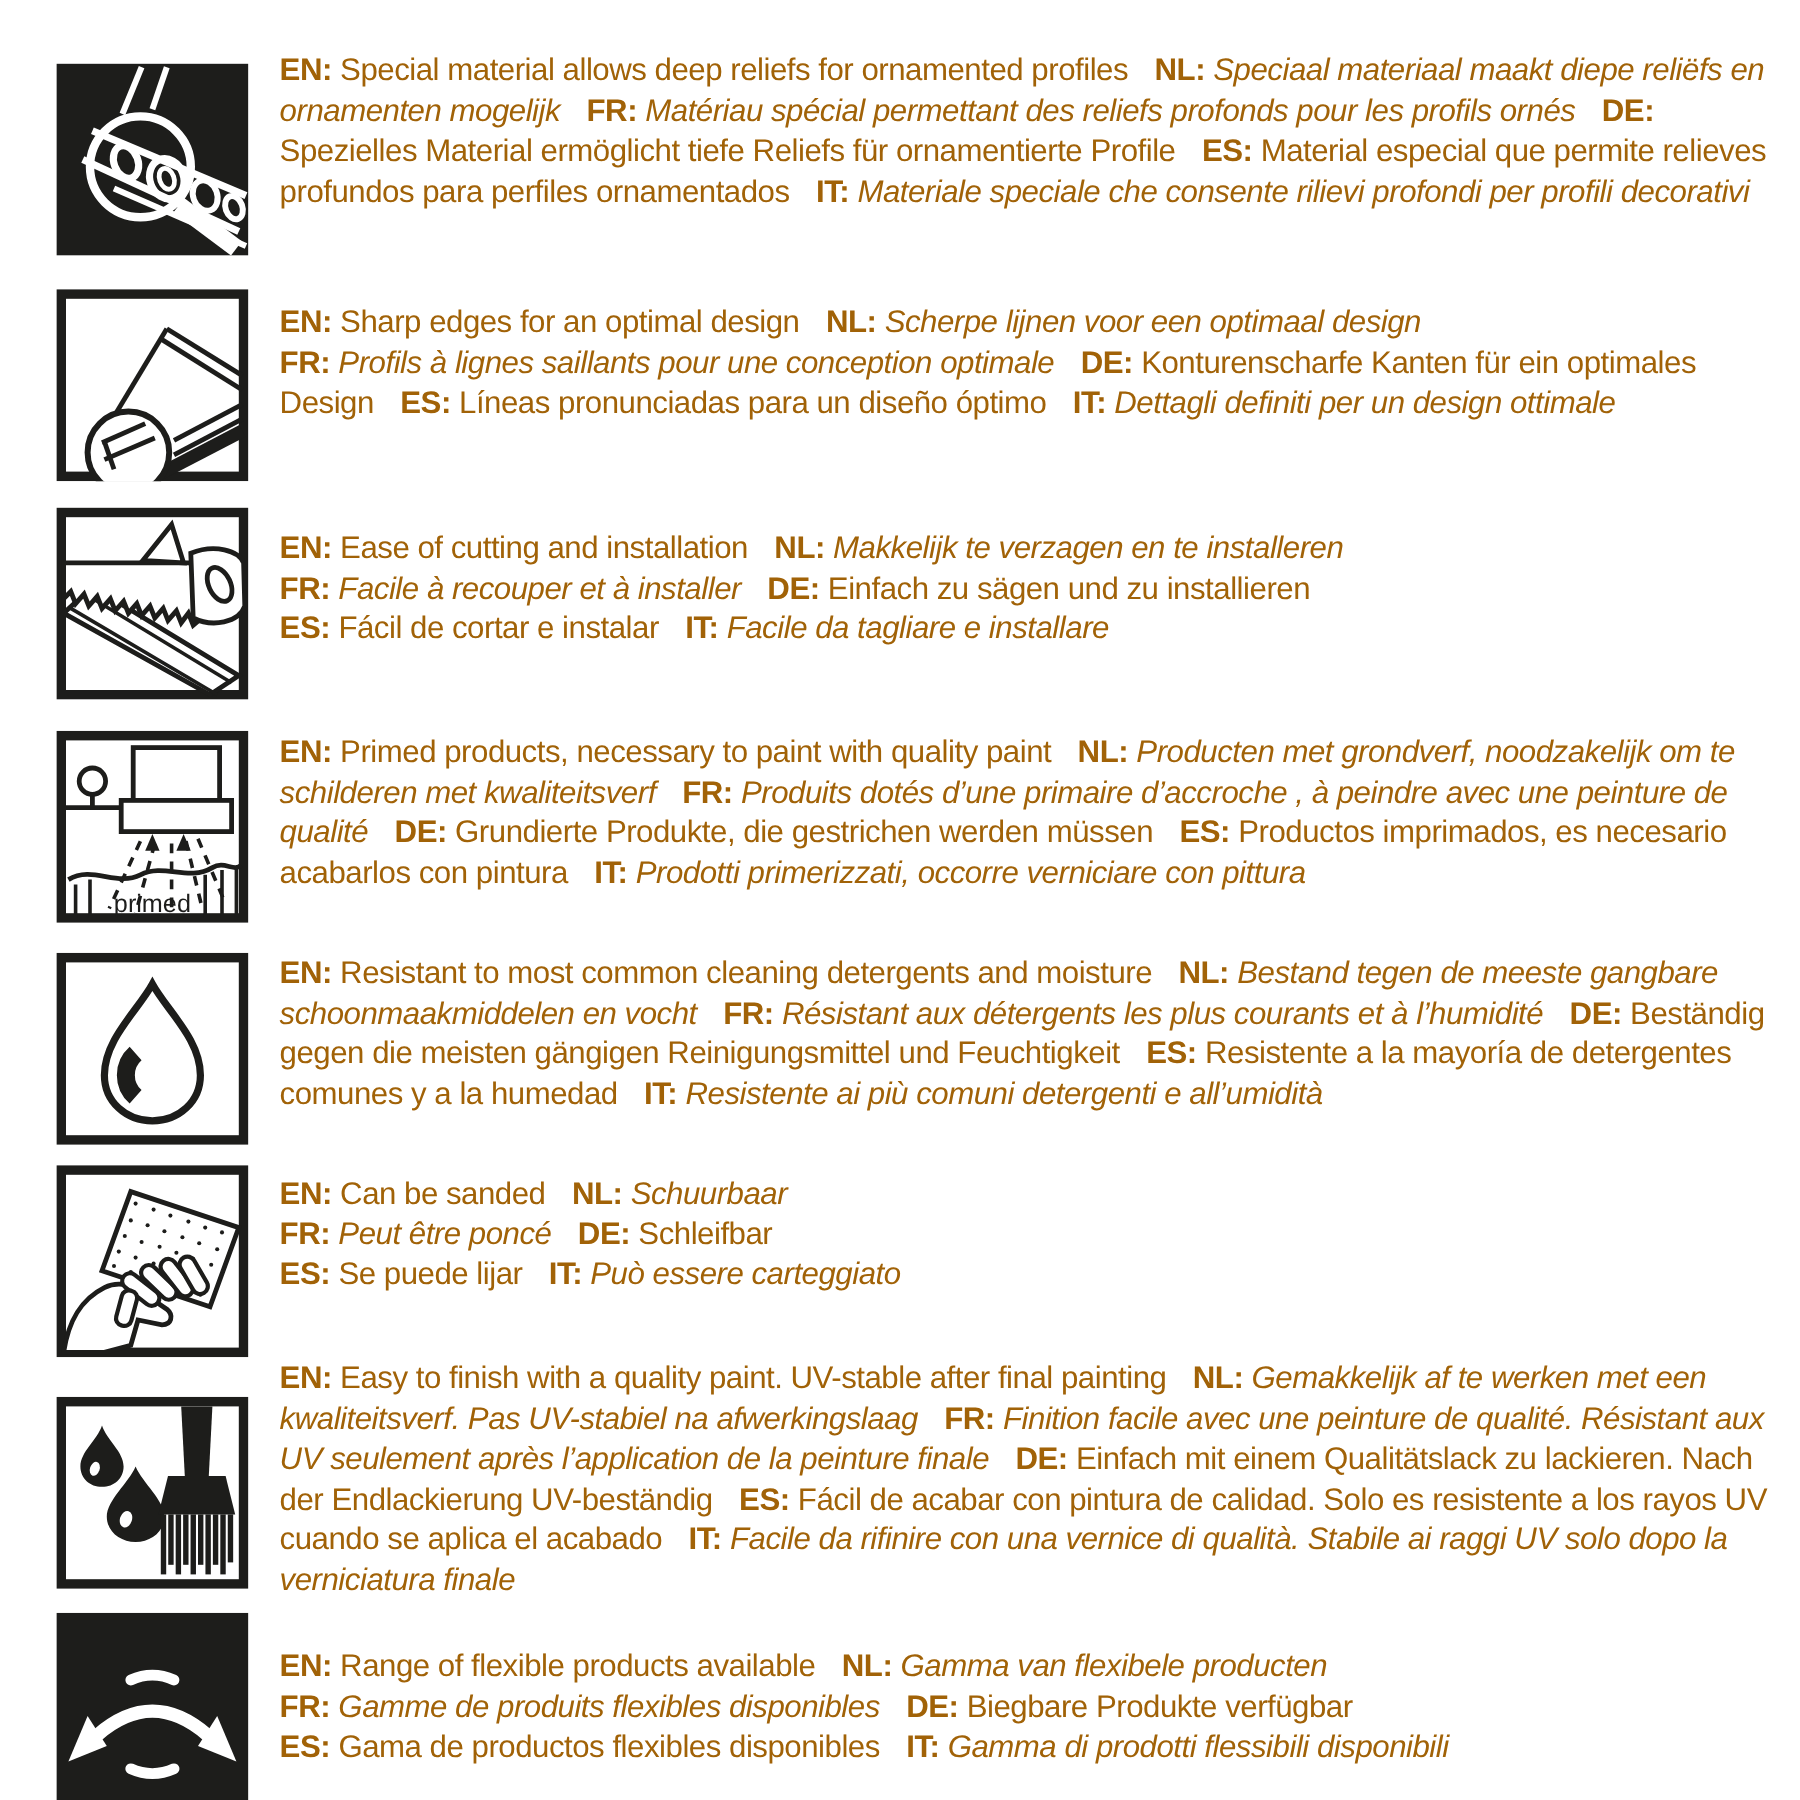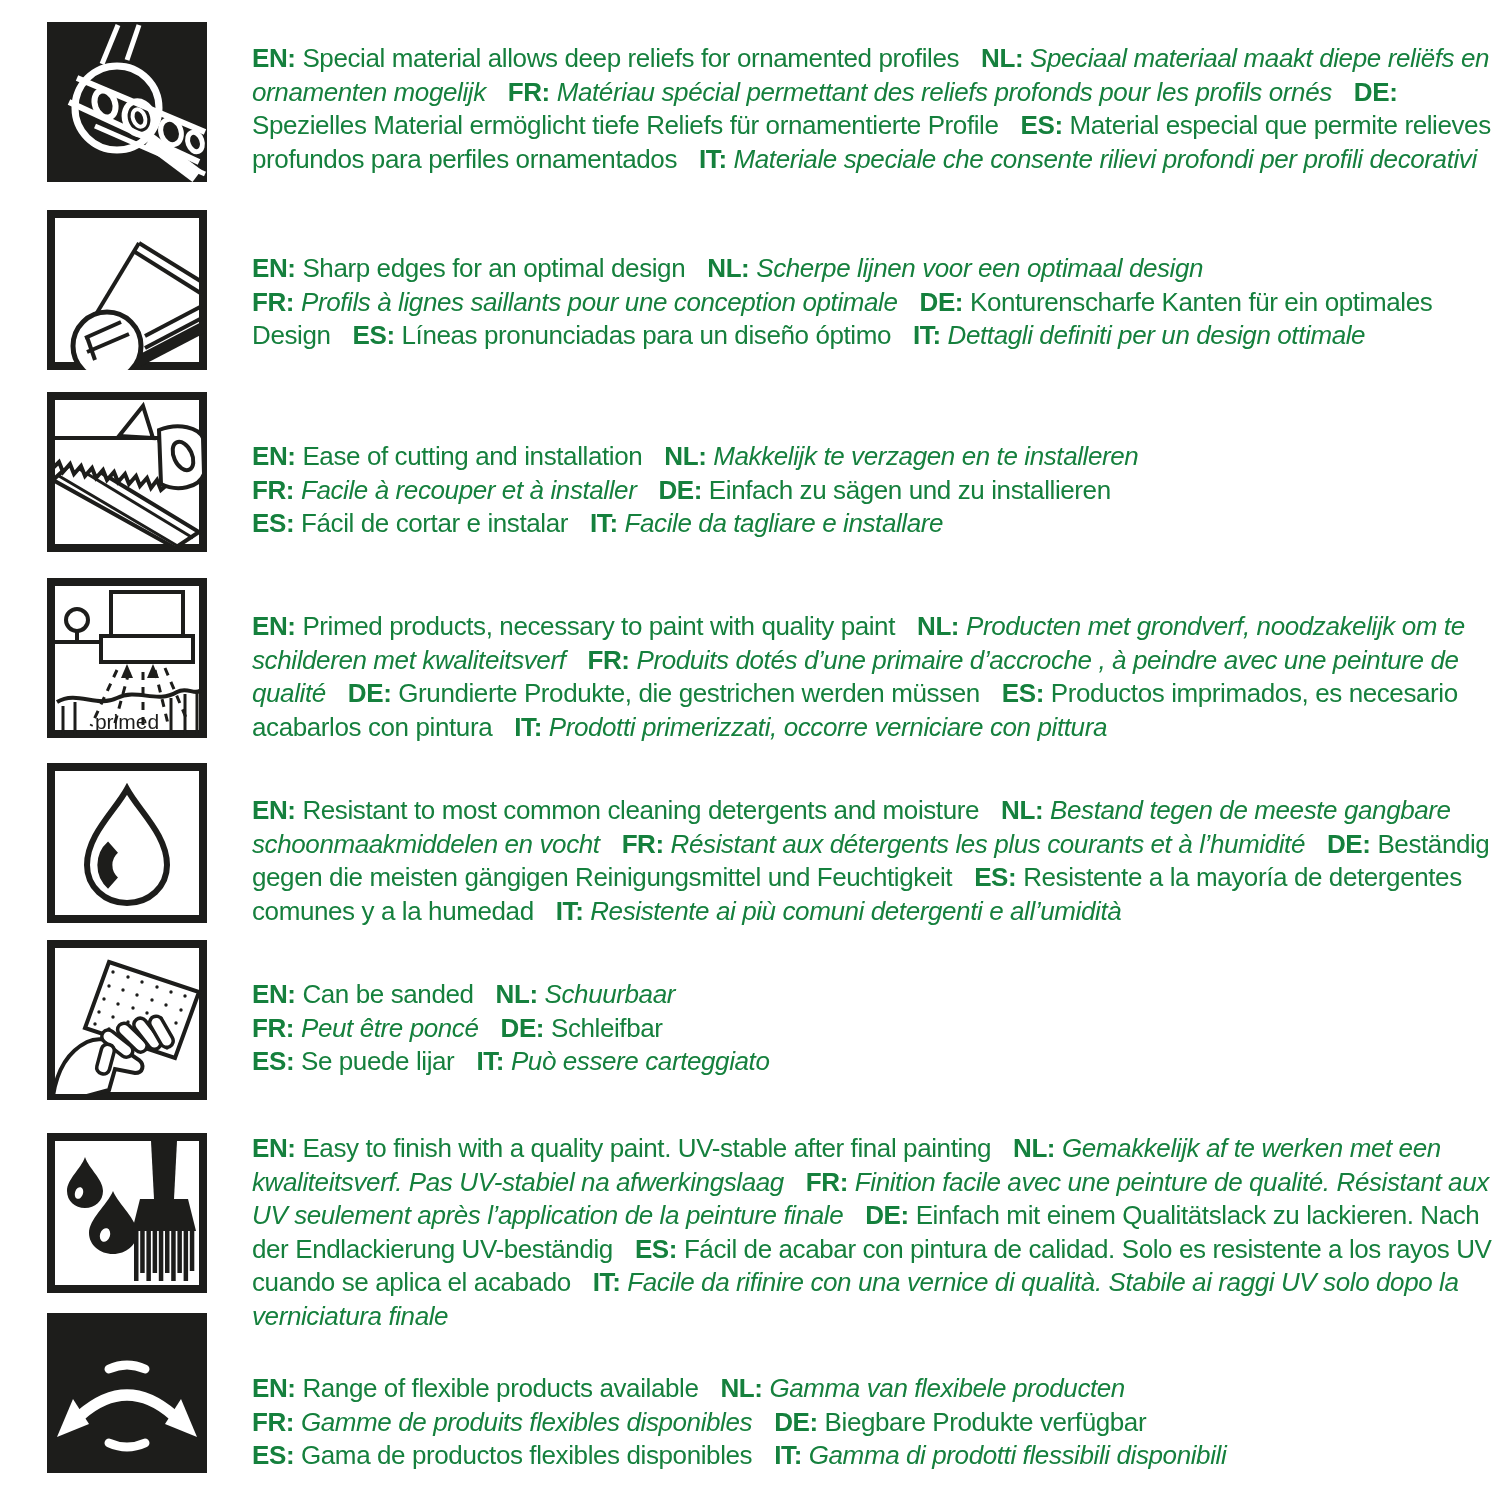--- a/index.html
+++ b/index.html
@@ -1,23 +1,23 @@
 <!DOCTYPE html>
 <html><head>
 <meta charset="utf-8">
 <style>
   html,body{margin:0;padding:0;}
   body{
     width:1500px;height:1500px;position:relative;background:#ffffff;
     font-family:"Liberation Sans", sans-serif;color:#1d1d1b;overflow:hidden;
   }
-  .row-icon{position:absolute;left:47px;width:160px;height:160px;}
+  .row-icon{position:absolute;left:47px;width:160px;height:160px;margin-top:31px;}
   .row-text{
-    position:absolute;left:252px;width:1240px;
-    font-size:26px;line-height:33.5px;letter-spacing:-0.4px;color:#15803d;
+    position:absolute;left:233px;width:1240px;
+    font-size:26px;line-height:33.5px;letter-spacing:-0.4px;color:#a16207;
   }
   .lb{font-weight:700;font-style:normal;}
   .it{font-style:italic;}
   .gap{display:inline-block;width:22px;}
   svg{display:block;}
 </style>
 </head>
 <body>
 
 <div class="row-icon" style="top:22px">

